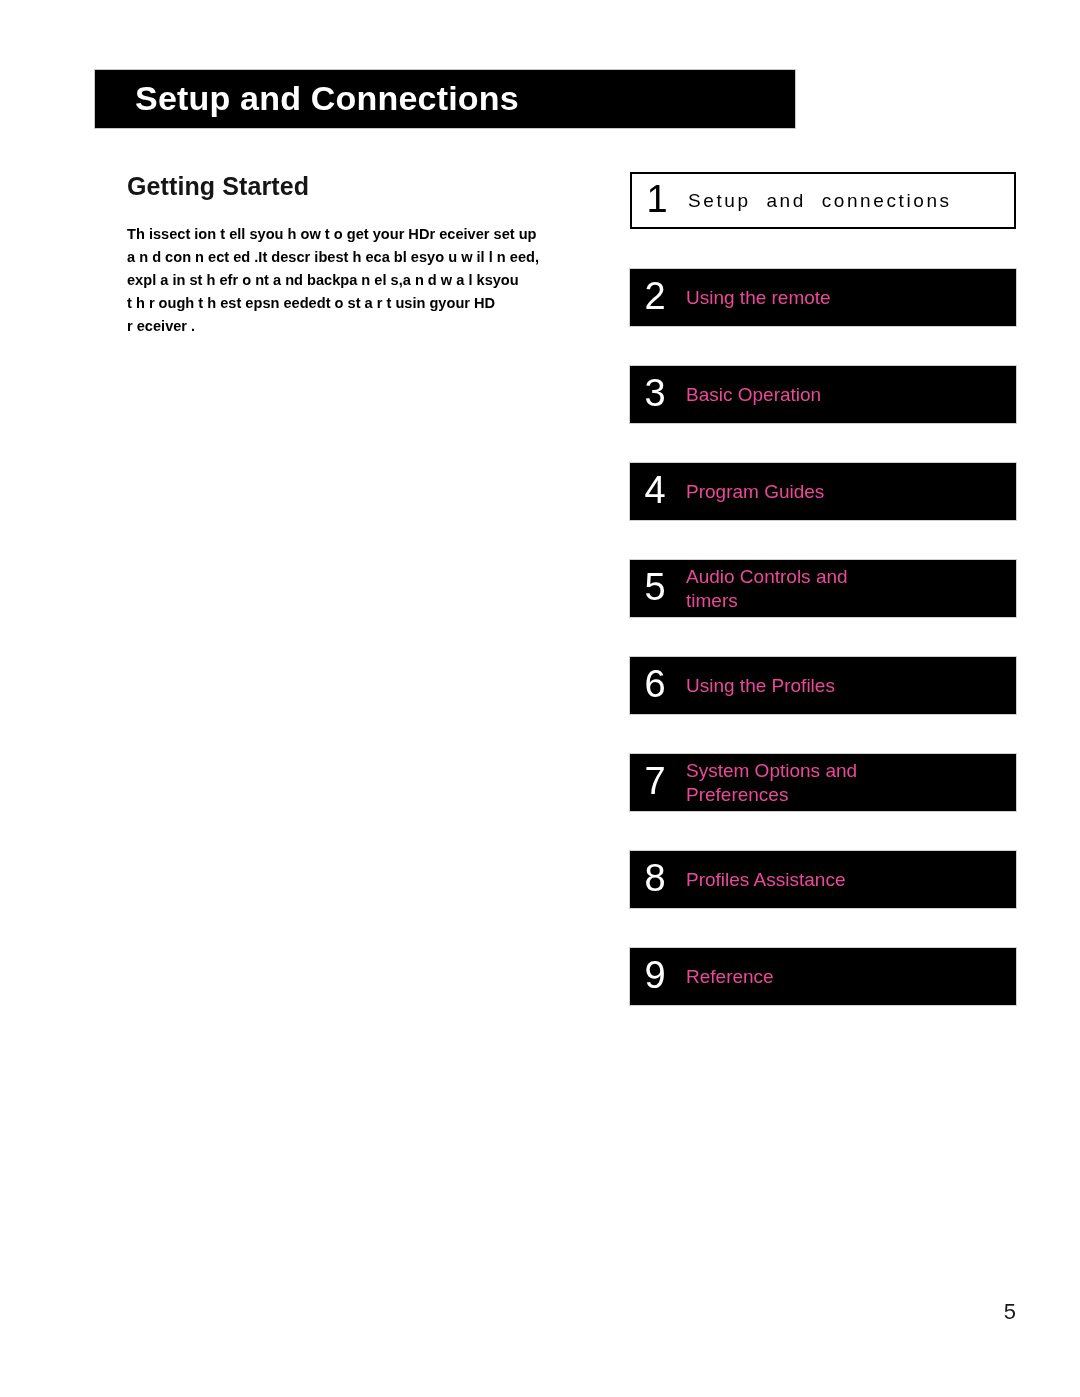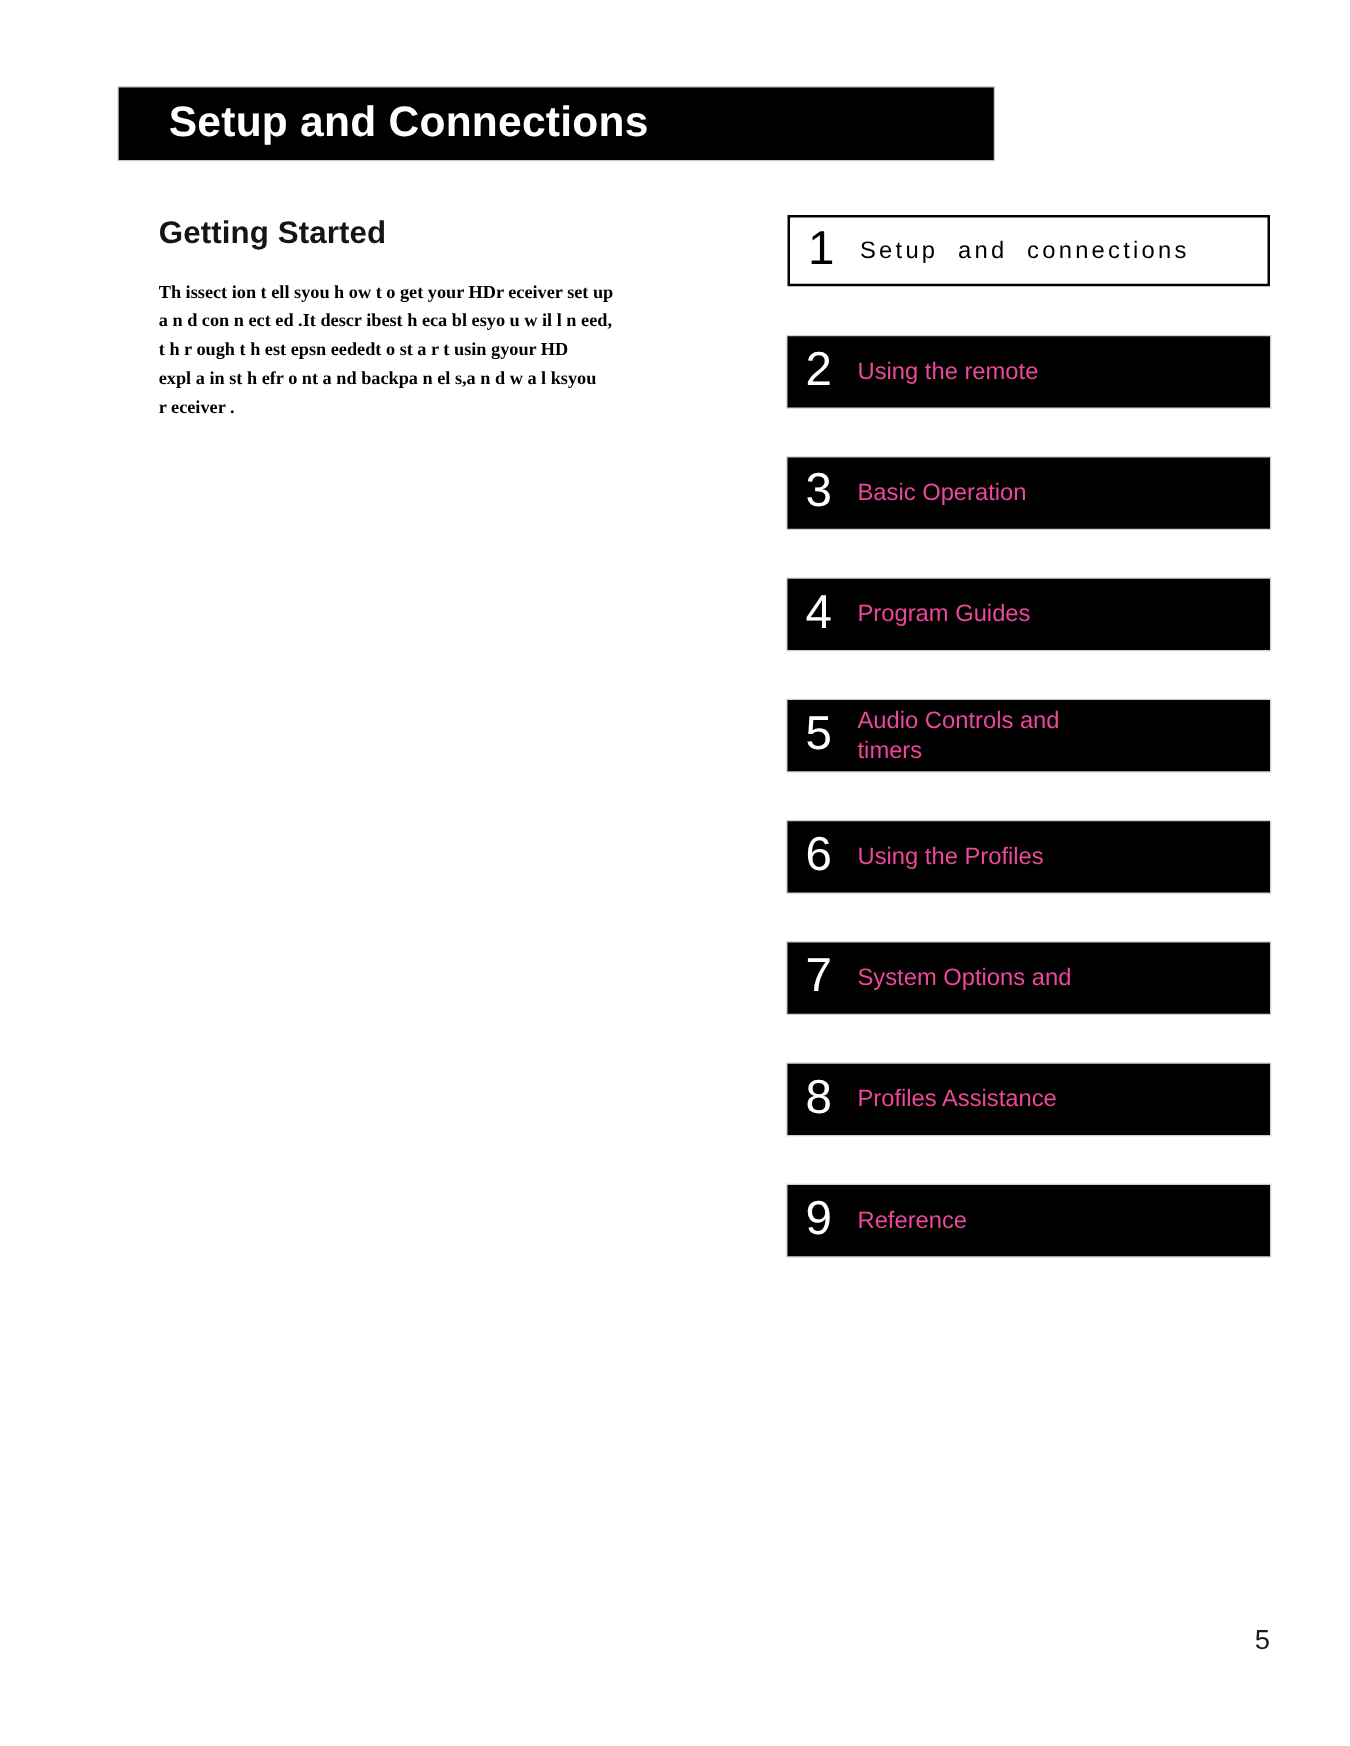--- a/index.html
+++ b/index.html
@@ -51,21 +51,20 @@
     letter-spacing: 0.1px;
     margin: 0 0 22px 0;
     line-height: 1.15;
   }
   .intro-paragraph {
     margin: 0;
     font-size: 14.6px;
     font-weight: 700;
     color: #000000;
     line-height: 1.58;
-    font-family: Liberation Serif, serif;
   }
   .intro-paragraph .ln {
     display: block;
     white-space: pre;
   }
 
   
   .chapter-list {
     position: absolute;
     left: 630px;
@@ -131,22 +130,22 @@
 
 <div class="page-banner">
   <div class="page-banner-title">Setup and Connections</div>
 </div>
 
 <div class="left-col">
   <h2 class="section-heading">Getting Started</h2>
   <p class="intro-paragraph">
       <span class="ln">Th issect ion t ell syou h ow t o get your HDr eceiver set up</span>
       <span class="ln">a n d con n ect ed .It descr ibest h eca bl esyo u w il l n eed,</span>
+      <span class="ln">expl a in st h efr o nt a nd backpa n el s,a n d w a l ksyou</span>
       <span class="ln">t h r ough t h est epsn eededt o st a r t usin gyour HD</span>
-      <span class="ln">expl a in st h efr o nt a nd backpa n el s,a n d w a l ksyou</span>
       <span class="ln">r eceiver .</span>
     </p>
 </div>
 
 <div class="chapter-list">
     <div class="chapter-item is-light">
       <div class="chapter-number">1</div>
       <div class="chapter-label">
         <span class="lbl-line">Setup  and  connections</span>
       </div>
@@ -179,20 +178,21 @@
     <div class="chapter-item is-dark">
       <div class="chapter-number">6</div>
       <div class="chapter-label">
         <span class="lbl-line">Using the Profiles</span>
       </div>
     </div>
     <div class="chapter-item is-dark">
       <div class="chapter-number">7</div>
       <div class="chapter-label">
         <span class="lbl-line">System Options and</span>
+        <span class="lbl-line">Preferences</span>
       </div>
     </div>
     <div class="chapter-item is-dark">
       <div class="chapter-number">8</div>
       <div class="chapter-label">
         <span class="lbl-line">Profiles Assistance</span>
       </div>
     </div>
     <div class="chapter-item is-dark">
       <div class="chapter-number">9</div>

